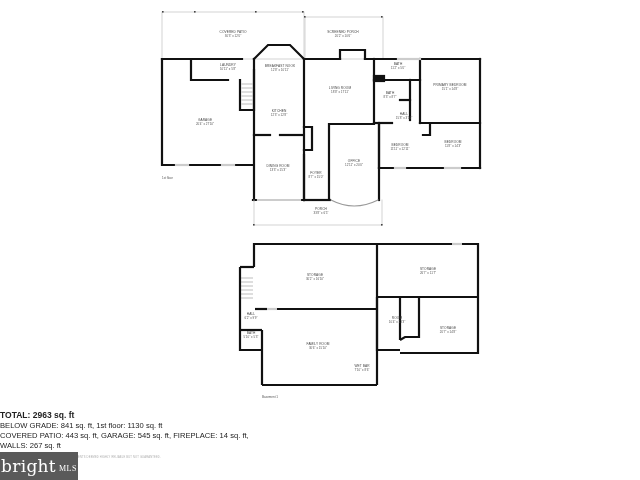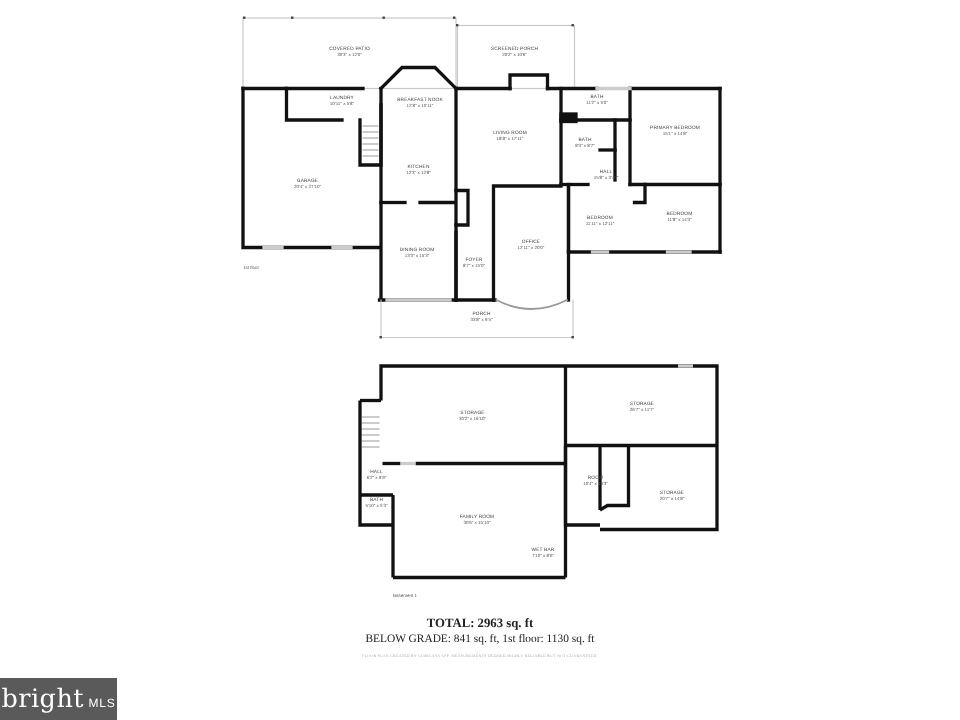--- a/index.html
+++ b/index.html
@@ -2,27 +2,27 @@
 <html><head>
 <meta charset="utf-8">
 <style>
   html,body{margin:0;padding:0;background:#fff;}
   body{width:640px;height:480px;position:relative;overflow:hidden;font-family:"Liberation Sans",sans-serif;color:#222;}
   .plan{position:absolute;left:0;top:0;width:640px;height:480px;}
   .lbl{position:absolute;text-align:center;transform:translateX(-50%);white-space:nowrap;line-height:1.15;}
   .lbl .n{display:block;font-size:3.2px;letter-spacing:.1px;color:#444;text-transform:uppercase;}
   .lbl .d{display:block;font-size:3px;color:#555;}
   .floor-tag{position:absolute;font-size:3px;color:#555;}
-  .summary{position:absolute;left:0;top:410px;width:640px;text-align:center;color:#222;font-family:Liberation Serif, serif;}
+  .summary{position:absolute;left:0;top:410px;width:640px;color:#222;}
   .summary .total{font-weight:bold;font-size:8.5px;margin-bottom:1px;}
   .summary .line{font-size:7.6px;line-height:10px;}
   .summary .disclaimer{font-size:2.6px;color:#aaa;margin-top:5px;letter-spacing:.2px;}
   .logo{position:absolute;left:0;top:452px;width:78px;height:28px;background:#5a5a5a;display:flex;align-items:center;justify-content:center;gap:3px;}
   .logo .bright{font-family:"DejaVu Serif",serif;font-size:17px;color:#fff;letter-spacing:.3px;}
-  .logo .mls{font-family:Liberation Sans, sans-serif;font-size:8px;color:#fff;letter-spacing:.5px;margin-top:4px;text-align:center;}
+  .logo .mls{font-family:Liberation Serif, serif;font-size:8px;color:#fff;letter-spacing:.5px;margin-top:4px;text-align:center;}
 </style>
 </head>
 <body>
 
 <svg class="plan" viewBox="0 0 640 480" xmlns="http://www.w3.org/2000/svg">
 
   <g fill="none" stroke-linecap="square">
 
     <g stroke="#c8c8c8" stroke-width="0.8">
       <rect x="162" y="12" width="142" height="47"></rect>
@@ -251,19 +251,21 @@
   <div class="lbl" style="left:362px;top:365px">
       <span class="n">WET BAR</span>
       <span class="d">7'10" x 8'6"</span>
     </div>
   <div class="floor-tag" style="left:262px;top:395px">Basement 1</div>
 </div>
 
 <div class="summary">
   <div class="total">TOTAL: 2963 sq. ft</div>
   <div class="line">BELOW GRADE: 841 sq. ft, 1st floor: 1130 sq. ft</div>
+  <div class="line">COVERED PATIO: 443 sq. ft, GARAGE: 545 sq. ft, FIREPLACE: 14 sq. ft,</div>
+  <div class="line">WALLS: 267 sq. ft</div>
   <div class="disclaimer">FLOOR PLAN CREATED BY CUBICASA APP. MEASUREMENTS DEEMED HIGHLY RELIABLE BUT NOT GUARANTEED.</div>
 </div>
 
 <div class="logo">
   <span class="bright">bright</span>
   <span class="mls">MLS</span>
 </div>
 
 </body></html>

